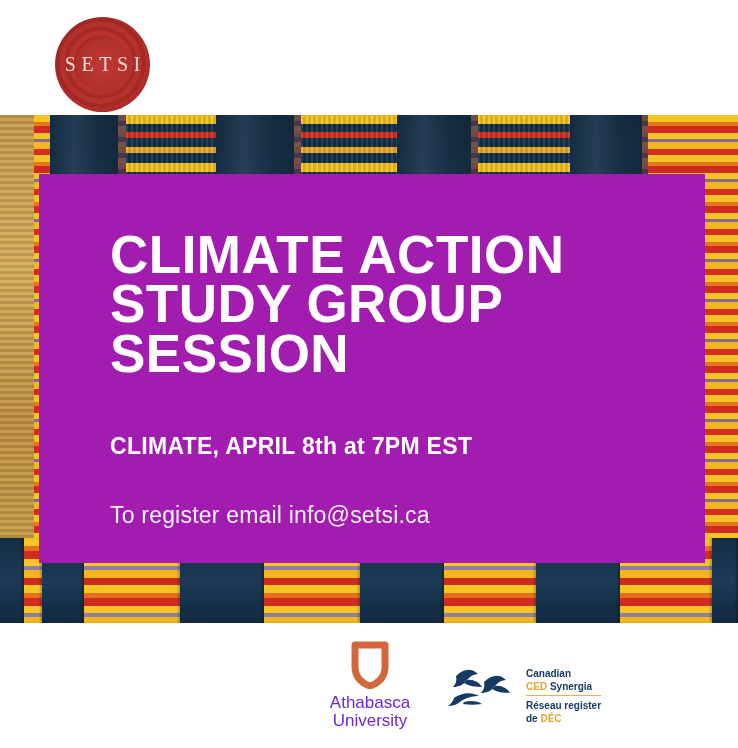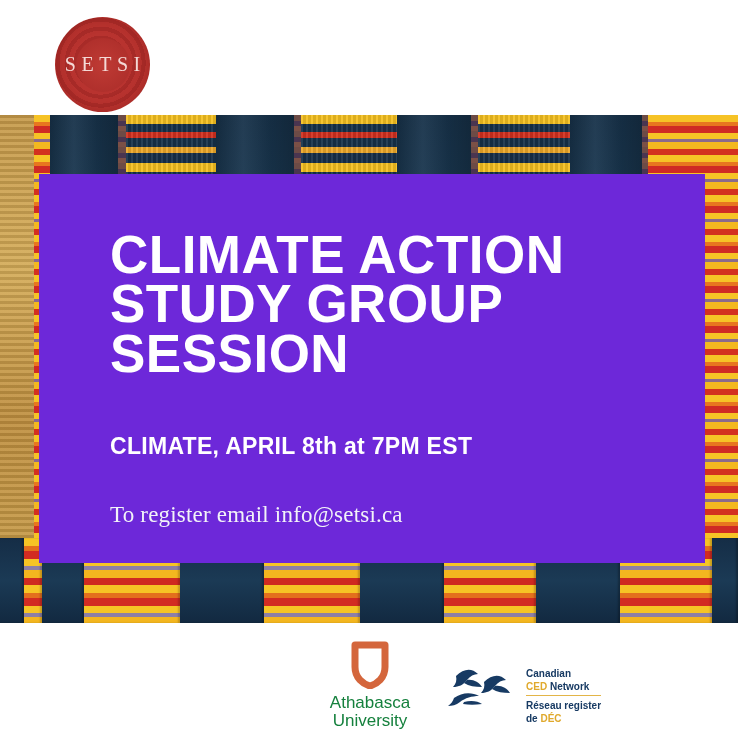--- a/index.html
+++ b/index.html
@@ -145,21 +145,21 @@
         #f3b61f 32px, #f3b61f 40px,
         #cf2a20 40px, #cf2a20 47px);
     box-shadow: inset -2px 0 2px rgba(0,0,0,0.20);
   }
 
   
   .navy-card {
     position: absolute;
     left: 39px; top: 174px;
     width: 666px; height: 389px;
-    background: #6d28d9;
+    background: #a21caf;
   }
   .card-inner {
     position: absolute;
     left: 71px; top: 56px;
     right: 24px;
   }
   .headline {
     color: #ffffff;
     font-size: 53px;
     font-weight: bold;
@@ -175,21 +175,20 @@
     font-weight: bold;
     letter-spacing: 0.3px;
     margin: 55px 0 0 0;
   }
   .event-register {
     color: #f2f3f8;
     font-size: 23px;
     font-weight: normal;
     letter-spacing: 0.2px;
     margin: 42px 0 0 0;
-    font-family: Liberation Serif, serif;
   }
 
   
   .footer {
     position: absolute;
     left: 0; top: 623px;
     width: 738px; height: 125px;
     background: #ffffff;
   }
   .partner {
@@ -209,21 +208,21 @@
     letter-spacing: -0.2px;
   }
 
   
   .partner-athabasca { left: 300px; top: 18px; width: 140px; }
   .ath-mark { width: 40px; height: 48px; margin: 0 auto; }
   .ath-label {
     margin-top: 5px;
     font-size: 17px;
     font-weight: normal;
-    color: #15803d;
+    color: #6d28d9;
     line-height: 1.05;
     white-space: pre-line;
   }
 
   
   .partner-ccednet { left: 448px; top: 28px; width: 180px; text-align: left; }
   .ccn-row { display: flex; align-items: center; gap: 6px; }
   .ccn-geese { width: 72px; height: 52px; flex: 0 0 auto; }
   .ccn-text { font-size: 10px; line-height: 1.3; color: #173a63; font-weight: bold; margin-top: 16px; }
   .ccn-rule { height: 1px; background: #e3b548; margin: 2px 0 3px 0; width: 100%; }
@@ -301,21 +300,21 @@
             <path d="M19 18 C25 17 31 20 34 25 C27 25 21 24 16 21 Z"></path>
             <path d="M36 20 C44 12 52 12 58 18 C54 18 50 20 47 24 C43 29 39 31 33 31 C36 28 37 24 36 20 Z"></path>
             <path d="M47 24 C53 23 59 26 62 31 C55 31 49 30 44 27 Z"></path>
             <path d="M6 36 C14 30 24 30 31 34 C24 34 17 36 12 40 C8 43 4 44 0 44 C3 42 5 39 6 36 Z"></path>
             <path d="M16 40 C23 38 30 39 34 42 C27 43 21 43 15 42 Z"></path>
           </g>
         </svg>
       </div>
       <div class="ccn-text">
         <div>Canadian</div>
-        <div><span class="ccn-gold">CED</span><span> Network</span></div>
+        <div><span class="ccn-gold">CED</span><span> Synergia</span></div>
         <div class="ccn-rule"></div>
         <div>Réseau register</div>
         <div><span>de </span><span class="ccn-gold">DÉC</span></div>
       </div>
     </div>
   </div>
 
 </div>
 
 </body></html>

